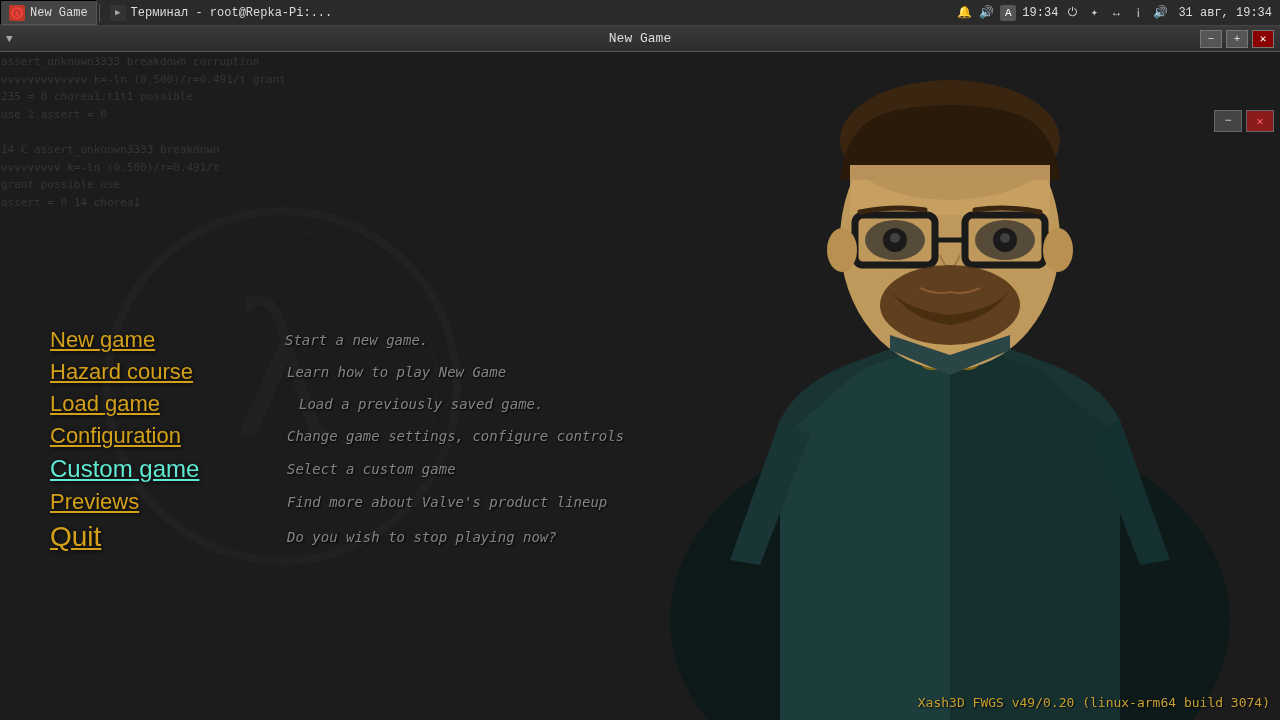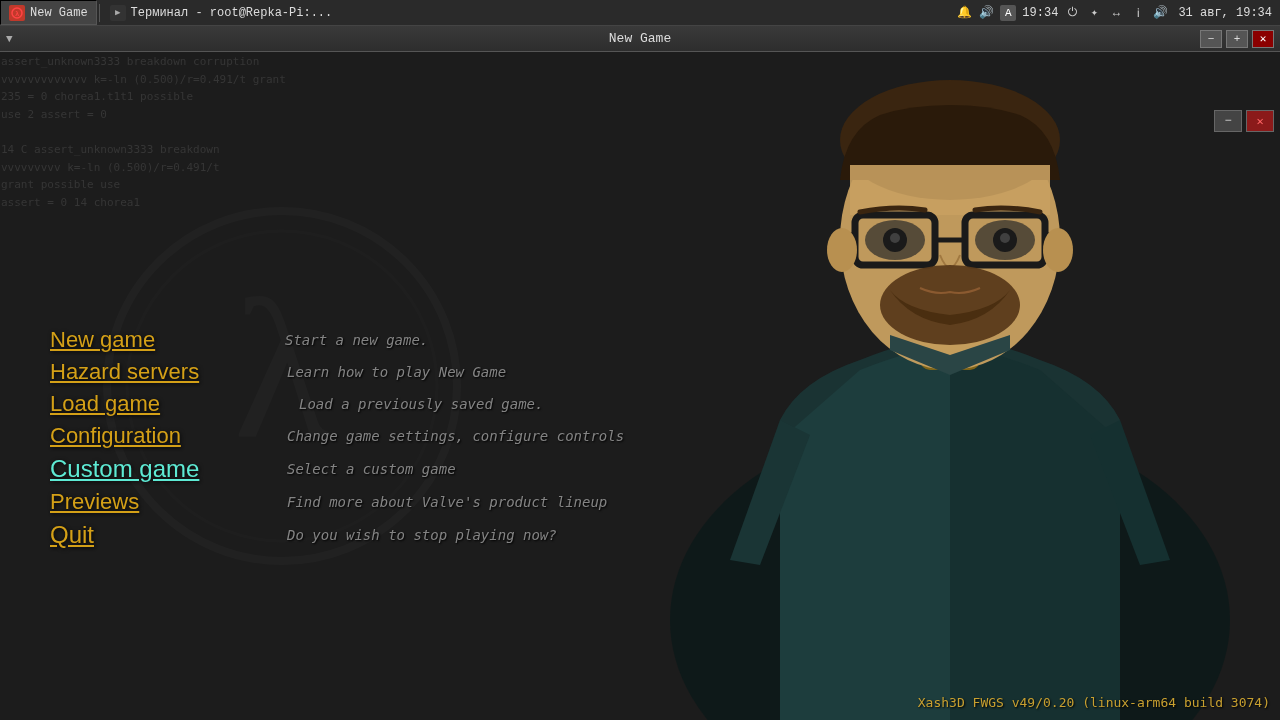--- a/index.html
+++ b/index.html
@@ -405,38 +405,38 @@
 </div>
 
 <div style="position:absolute;top:52px;left:0;width:1280px;height:668px;pointer-events:none;z-index:60;">
   <div style="position:absolute;left:50px;top:275px;">
     <div id="menu-rows">
         <div class="menu-item-row" style="display: flex; align-items: center; margin-bottom: 6px; gap: 0px; pointer-events: auto;">
           <span class="menu-item-label" style="font-family: Arial, sans-serif; font-size: 22px; color: rgb(212, 160, 23); text-decoration: underline; cursor: pointer; min-width: 225px; font-weight: normal; text-shadow: rgba(0, 0, 0, 0.9) 1px 1px 4px;">New game</span>
           <span class="menu-item-desc" style="font-family: monospace; font-size: 14px; color: rgba(170, 170, 170, 0.75); font-style: italic; text-shadow: black 1px 1px 2px;">Start a new game.</span>
         </div>
         <div class="menu-item-row" style="display: flex; align-items: center; margin-bottom: 6px; gap: 0px; pointer-events: auto;">
-          <span class="menu-item-label" style="font-family: Arial, sans-serif; font-size: 22px; color: rgb(212, 160, 23); text-decoration: underline; cursor: pointer; min-width: 225px; font-weight: normal; text-shadow: rgba(0, 0, 0, 0.9) 1px 1px 4px;">Hazard servers</span>
+          <span class="menu-item-label" style="font-family: Arial, sans-serif; font-size: 22px; color: rgb(212, 160, 23); text-decoration: underline; cursor: pointer; min-width: 225px; font-weight: normal; text-shadow: rgba(0, 0, 0, 0.9) 1px 1px 4px;">Hazard course</span>
           <span class="menu-item-desc" style="font-family: monospace; font-size: 14px; color: rgba(170, 170, 170, 0.75); margin-left: 12px; font-style: italic; text-shadow: black 1px 1px 2px;">Learn how to play New Game</span>
         </div>
         <div class="menu-item-row" style="display: flex; align-items: center; margin-bottom: 6px; gap: 0px; pointer-events: auto;">
           <span class="menu-item-label" style="font-family: Arial, sans-serif; font-size: 22px; color: rgb(212, 160, 23); text-decoration: underline; cursor: pointer; min-width: 225px; font-weight: normal; text-shadow: rgba(0, 0, 0, 0.9) 1px 1px 4px;">Load game</span>
           <span class="menu-item-desc" style="font-family: monospace; font-size: 14px; color: rgba(170, 170, 170, 0.75); margin-left: 24px; font-style: italic; text-shadow: black 1px 1px 2px;">Load a previously saved game.</span>
         </div>
         <div class="menu-item-row" style="display: flex; align-items: center; margin-bottom: 6px; gap: 0px; pointer-events: auto;">
           <span class="menu-item-label" style="font-family: Arial, sans-serif; font-size: 22px; color: rgb(212, 160, 23); text-decoration: underline; cursor: pointer; min-width: 225px; font-weight: normal; text-shadow: rgba(0, 0, 0, 0.9) 1px 1px 4px;">Configuration</span>
           <span class="menu-item-desc" style="font-family: monospace; font-size: 14px; color: rgba(170, 170, 170, 0.75); margin-left: 12px; font-style: italic; text-shadow: black 1px 1px 2px;">Change game settings, configure controls</span>
         </div>
         <div class="menu-item-row" style="display: flex; align-items: center; margin-bottom: 6px; gap: 0px; pointer-events: auto;">
           <span class="menu-item-label" style="font-family: Arial, sans-serif; font-size: 24px; color: #5eead4; text-decoration: underline; cursor: pointer; min-width: 225px; font-weight: normal; text-shadow: rgba(0, 0, 0, 0.9) 1px 1px 4px;">Custom game</span>
           <span class="menu-item-desc" style="font-family: monospace; font-size: 14px; color: rgba(170, 170, 170, 0.75); margin-left: 12px; font-style: italic; text-shadow: black 1px 1px 2px;">Select a custom game</span>
         </div>
         <div class="menu-item-row" style="display: flex; align-items: center; margin-bottom: 6px; gap: 0px; pointer-events: auto;">
           <span class="menu-item-label" style="font-family: Arial, sans-serif; font-size: 22px; color: rgb(212, 160, 23); text-decoration: underline; cursor: pointer; min-width: 225px; font-weight: normal; text-shadow: rgba(0, 0, 0, 0.9) 1px 1px 4px;">Previews</span>
           <span class="menu-item-desc" style="font-family: monospace; font-size: 14px; color: rgba(170, 170, 170, 0.75); margin-left: 12px; font-style: italic; text-shadow: black 1px 1px 2px;">Find more about Valve's product lineup</span>
         </div>
         <div class="menu-item-row" style="display: flex; align-items: center; margin-bottom: 6px; gap: 0px; pointer-events: auto;">
-          <span class="menu-item-label" style="font-family: Arial, sans-serif; font-size: 24px; color: rgb(212, 160, 23); text-decoration: underline; cursor: pointer; min-width: 225px; font-weight: normal; text-shadow: rgba(0, 0, 0, 0.9) 1px 1px 4px;">Quit</span>
+          <span class="menu-item-label" style="font-family: Arial, sans-serif; font-size: 28px; color: rgb(212, 160, 23); text-decoration: underline; cursor: pointer; min-width: 225px; font-weight: normal; text-shadow: rgba(0, 0, 0, 0.9) 1px 1px 4px;">Quit</span>
           <span class="menu-item-desc" style="font-family: monospace; font-size: 14px; color: rgba(170, 170, 170, 0.75); margin-left: 12px; font-style: italic; text-shadow: black 1px 1px 2px;">Do you wish to stop playing now?</span>
         </div>
       </div>
   </div>
 </div>
 
 </body></html>

